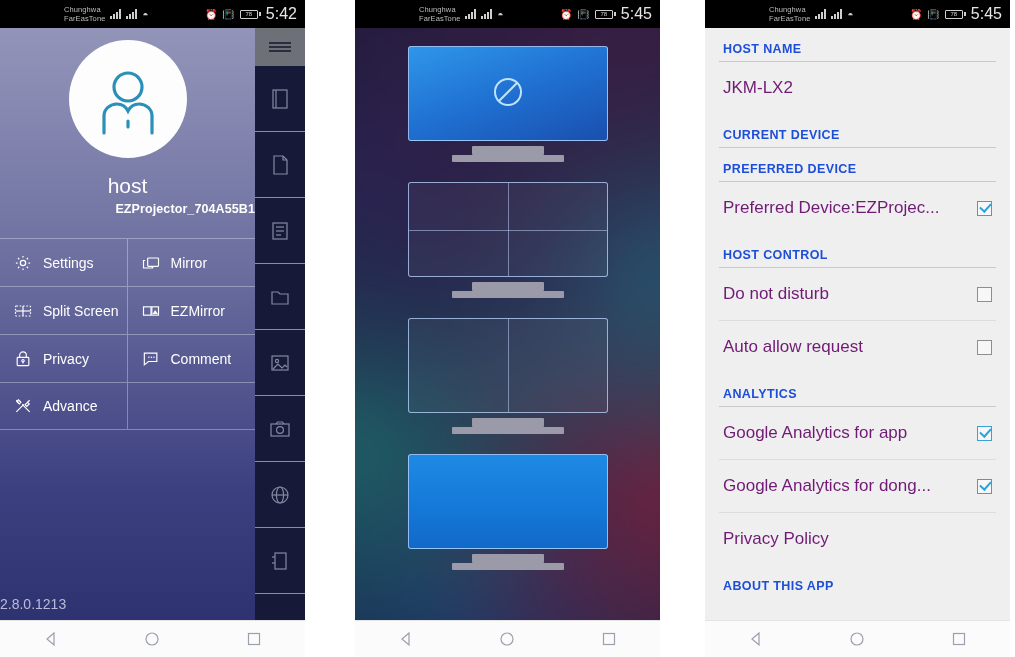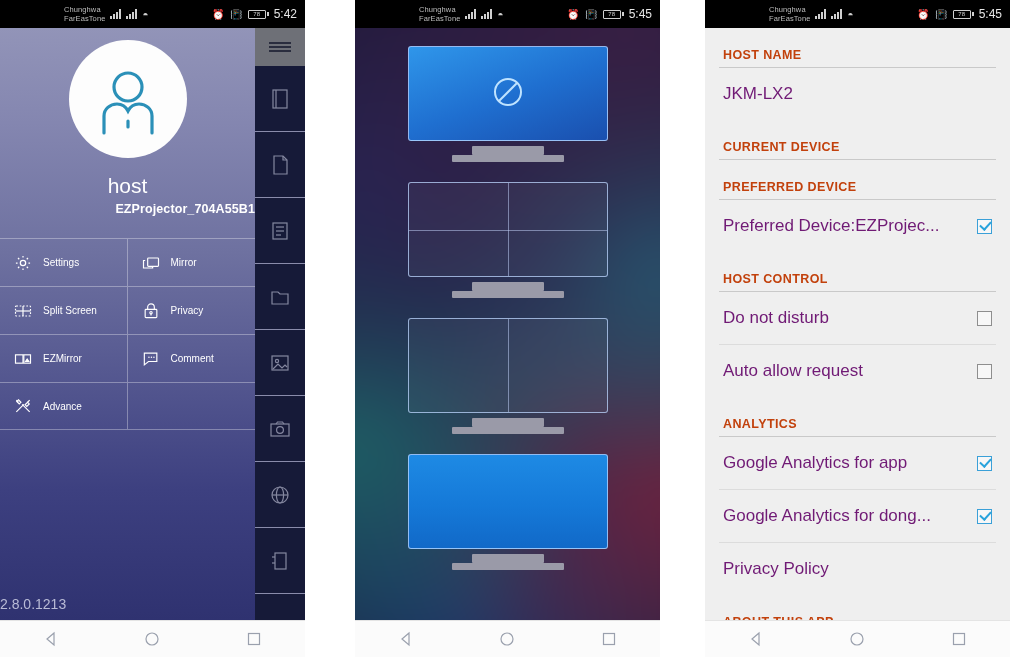--- a/index.html
+++ b/index.html
@@ -28,42 +28,42 @@
   .bars { display: inline-flex; align-items: flex-end; gap: 1px; height: 10px; }
   .bars i { display: block; width: 2px; background: #cfcfcf; }
   .bars i:nth-child(1){height:3px} .bars i:nth-child(2){height:5px}
   .bars i:nth-child(3){height:7px} .bars i:nth-child(4){height:10px}
   .wifi { font-size: 10px; color: #cfcfcf; }
   .clockico, .vibico { font-size: 10px; }
   .battbox { display:inline-flex; align-items:center; }
   .battbox .shell { width: 18px; height: 9px; border: 1px solid #cfcfcf; border-radius: 1px;
                     font-size: 6px; color:#cfcfcf; display:flex; align-items:center; justify-content:center; }
   .battbox .tip { width: 2px; height: 4px; background: #cfcfcf; margin-left:1px; }
-  .sb-time { font-size: 12px; color: #e6e6e6; }
+  .sb-time { font-size: 16px; color: #e6e6e6; }
 
   
   .navbar { position: absolute; bottom: 0; left: 0; right: 0; height: 37px; background: #fbfbfb;
             border-top: 1px solid #e4e4e4; display: flex; align-items: center; justify-content: space-around; }
   .navbar .nb { width: 34px; height: 37px; display: flex; align-items: center; justify-content: center; }
 
   
   .p1-body { position: absolute; top: 28px; left: 0; width: 305px; bottom: 37px; background: #6d28d9; }
   .drawer {
     position: absolute; top: 0; left: 0; width: 255px; height: 100%;
     background: linear-gradient(180deg,#9294b8 0%, #8486b0 16%, #6e71a0 38%, #53568f 60%, #3d4080 78%, #2f3270 100%);
     z-index: 3;
   }
   .avatar-wrap { display: flex; justify-content: center; padding-top: 12px; }
   .avatar { width: 118px; height: 118px; border-radius: 50%; background: #fdfdfd;
             display: flex; align-items: center; justify-content: center; }
   .user-name { text-align: center; color: #ffffff; font-size: 21px; margin-top: 16px; font-weight: 400; }
   .user-dev { text-align: right; color: #ffffff; font-size: 12.5px; font-weight: bold; margin-top: 4px; letter-spacing:.1px;}
   .menu-grid { margin-top: 22px; display: grid; grid-template-columns: 1fr 1fr; }
   .menu-cell { height: 48px; display: flex; align-items: center; gap: 9px; padding-left: 12px;
-               color: #ffffff; font-size: 10px;
+               color: #ffffff; font-size: 14px;
                border-top: 1px solid rgba(255,255,255,.33); border-right: 1px solid rgba(255,255,255,.33); }
   .menu-cell:nth-child(even) { border-right: none; }
   .menu-cell.empty { border-right: none; }
   .menu-grid .menu-cell:nth-child(7),
   .menu-grid .menu-cell:nth-child(8) { border-bottom: 1px solid rgba(255,255,255,.33); }
   .mi { width: 22px; height: 22px; flex: 0 0 22px; display: flex; align-items: center; justify-content: center; }
   .version { position: absolute; bottom: 8px; left: 0; right: 0; text-align: left;
              color: #b9bbd6; font-size: 14px; }
 
   
@@ -94,21 +94,21 @@
   .mon .base  { width: 112px; height: 7px; background: #9a9aa8; margin: 0 auto; border-radius: 1px; }
   .sc-blue-grad { background: linear-gradient(160deg,#2f96ea 0%, #1f6fd0 52%, #1a4fae 100%); }
   .sc-bright    { background: linear-gradient(180deg,#1e8ae4 0%, #1579d8 55%, #1169c8 100%); }
   .sc-ghost     { background: rgba(255,255,255,.045); }
   .grid-v { position:absolute; top:0; bottom:0; left:50%; width:1px; background: rgba(200,215,255,.5); }
   .grid-h { position:absolute; left:0; right:0; top:50%; height:1px; background: rgba(200,215,255,.5); }
   .noentry { position:absolute; top:50%; left:50%; transform: translate(-50%,-50%); }
 
   
   .p3-body { position: absolute; top: 28px; left: 0; right: 0; bottom: 37px; background: #efefef; overflow: hidden; }
-  .sec-head { padding: 20px 18px 5px; font-size: 12.5px; font-weight: bold; color: #c2410c; letter-spacing: .4px; }
+  .sec-head { padding: 14px 18px 5px; font-size: 12.5px; font-weight: bold; color: #1d4ed8; letter-spacing: .4px; }
   .sec-rule { height: 1px; background: #c9c9c9; margin: 0 14px; }
   .row { display: flex; align-items: center; justify-content: space-between;
          padding: 0 18px; height: 52px; font-size: 17px; color: #701a75; }
   .row-rule { height: 1px; background: #dcdcdc; margin: 0 14px; }
   .cbox { width: 15px; height: 15px; border: 1px solid #8e8e8e; background: #f7f7f7; position: relative; flex: 0 0 15px; }
   .cbox.on { border-color: #3aa0d8; }
   .cbox.on:after { content: ""; position: absolute; left: 2px; top: 1px; width: 9px; height: 5px;
                    border-left: 2.4px solid #29a3dc; border-bottom: 2.4px solid #29a3dc;
                    transform: rotate(-48deg); }
 </style>
@@ -252,37 +252,37 @@
                   <rect x="3" y="6" width="18" height="12" rx="1" stroke-dasharray="2 2"></rect>
                   <line x1="12" y1="6" x2="12" y2="18"></line>
                   <line x1="3" y1="12" x2="21" y2="12"></line>
                 </svg>
             </span>
             <span>Split Screen</span>
           </div>
           <div class="menu-cell">
             <span class="mi">
               <svg width="20" height="20" viewBox="0 0 24 24" fill="none" stroke="#fff" stroke-width="1.4">
+                  <rect x="3" y="7" width="9" height="10"></rect>
+                  <rect x="13" y="7" width="8" height="10"></rect>
+                  <path d="M15 15l2-3 2 3z" fill="#fff"></path>
+                </svg>
+            </span>
+            <span>EZMirror</span>
+          </div>
+          <div class="menu-cell">
+            <span class="mi">
+              <svg width="20" height="20" viewBox="0 0 24 24" fill="none" stroke="#fff" stroke-width="1.4">
                   <rect x="5" y="10" width="14" height="10" rx="1"></rect>
                   <path d="M8 10V7.5A4 4 0 0 1 16 7.5V10"></path>
                   <circle cx="12" cy="14" r="1.4"></circle>
                   <line x1="12" y1="15" x2="12" y2="17.5"></line>
                 </svg>
             </span>
             <span>Privacy</span>
-          </div>
-          <div class="menu-cell">
-            <span class="mi">
-              <svg width="20" height="20" viewBox="0 0 24 24" fill="none" stroke="#fff" stroke-width="1.4">
-                  <rect x="3" y="7" width="9" height="10"></rect>
-                  <rect x="13" y="7" width="8" height="10"></rect>
-                  <path d="M15 15l2-3 2 3z" fill="#fff"></path>
-                </svg>
-            </span>
-            <span>EZMirror</span>
           </div>
           <div class="menu-cell">
             <span class="mi">
               <svg width="20" height="20" viewBox="0 0 24 24" fill="none" stroke="#fff" stroke-width="1.4">
                   <path d="M4 5h15v10H9l-5 4z"></path>
                   <circle cx="9.5" cy="10" r=".9" fill="#fff" stroke="none"></circle>
                   <circle cx="12.5" cy="10" r=".9" fill="#fff" stroke="none"></circle>
                   <circle cx="15.5" cy="10" r=".9" fill="#fff" stroke="none"></circle>
                 </svg>
             </span>

